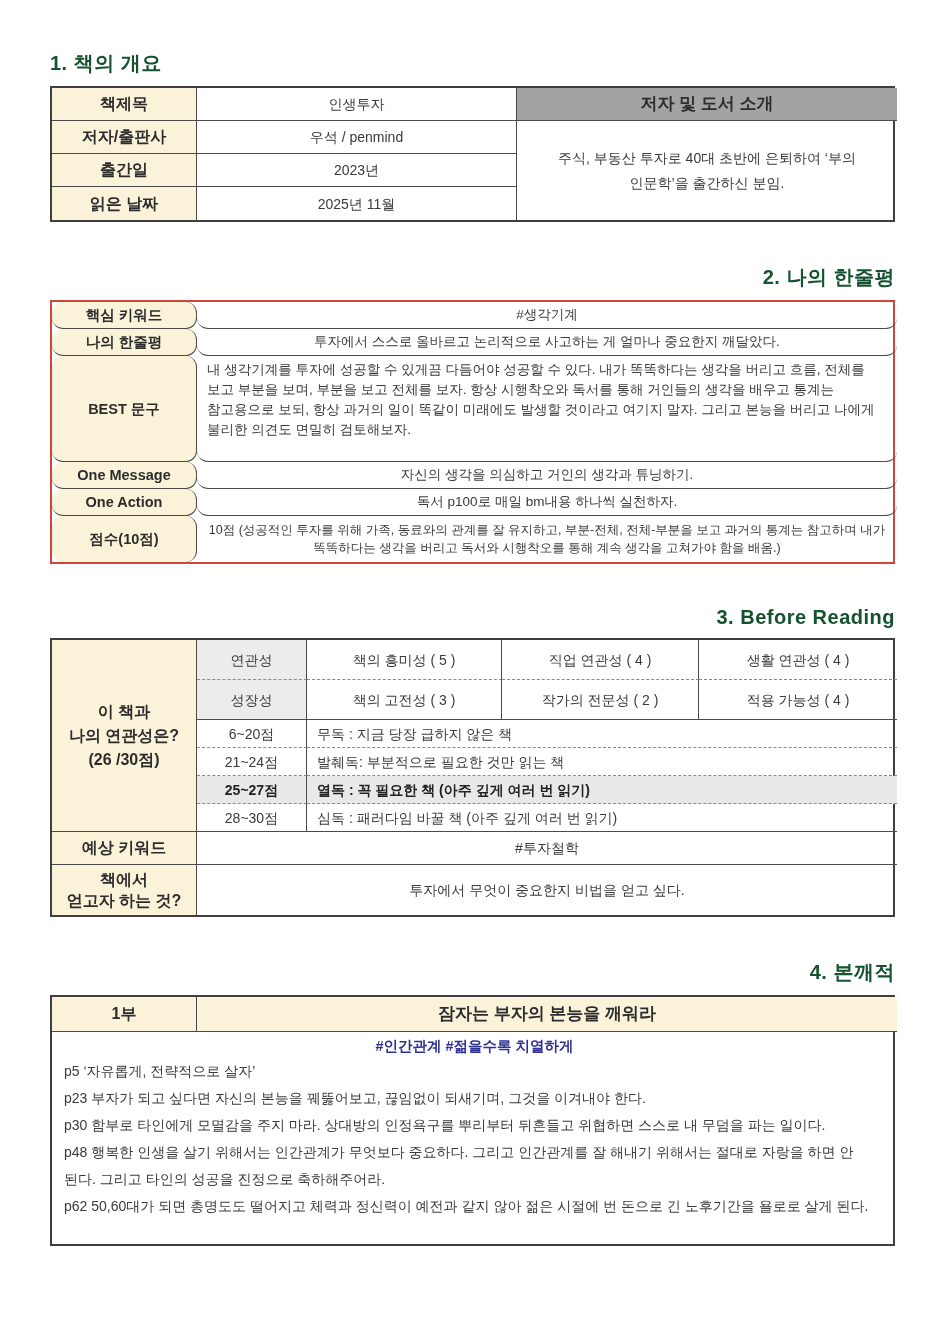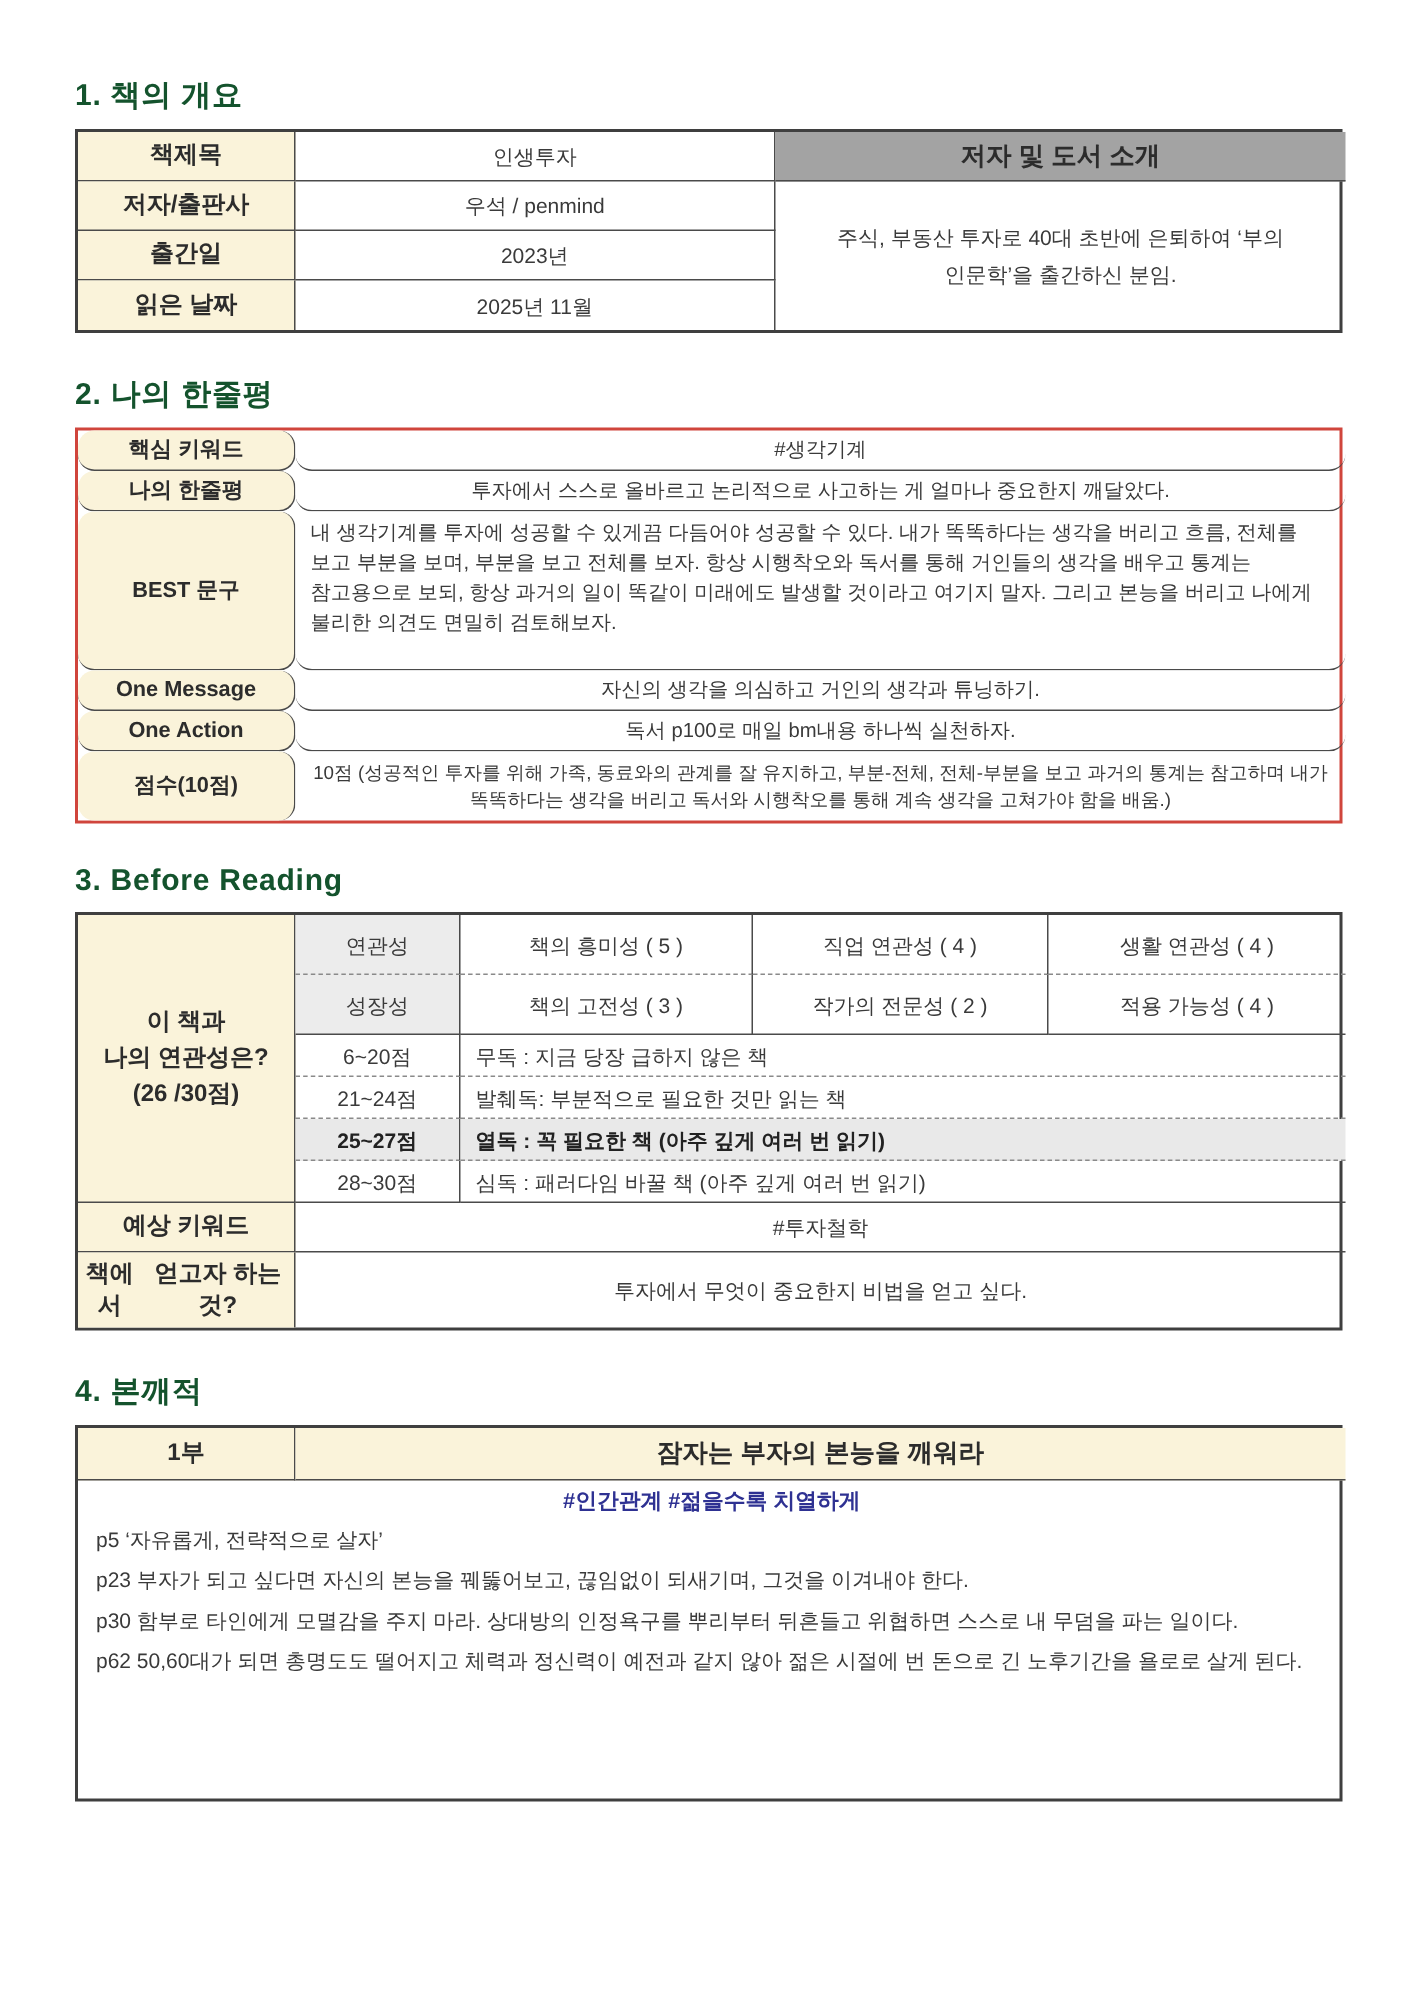--- a/index.html
+++ b/index.html
@@ -9,21 +9,21 @@
     font-family: "Liberation Sans", "DejaVu Sans", sans-serif;
     color: #3a3a3a;
     position: relative;
   }
   .page { position: absolute; left: 50px; top: 50px; width: 845px; }
 
   .sec-title {
     font-size: 20px; font-weight: 800; color: #14532d;
     letter-spacing: 0.5px; margin-bottom: 9px;
   }
-  .sec-gap { margin-top: 27px; }
+  .sec-gap { margin-top: 42px; text-align: right; }
 
   
   .tbl { display: grid; border: 2px solid #3f3f3f; background: #fff; }
   .cell {
     border-right: 1px solid #4a4a4a; border-bottom: 1px solid #4a4a4a;
     display: flex; align-items: center; justify-content: center;
     text-align: center; font-size: 14px; line-height: 20px;
     overflow: hidden;
   }
   .cell.last-col { border-right: none; }
@@ -48,21 +48,21 @@
 
   
   .t3 { grid-template-columns: 145px 110px 195px 197px 198px;
         grid-template-rows: 40px 40px 28px 28px 28px 28px 33px 50px; }
   .t3 .relevance { grid-column: 1; grid-row: 1 / span 6; flex-direction: column; line-height: 24px; }
   .t3 .dash { border-bottom: 1px dashed #8a8a8a; }
   .t3 .desc { justify-content: flex-start; text-align: left; padding-left: 10px; word-break: keep-all; }
   .t3 .span-right { grid-column: 2 / span 4; }
   .t3 .span-desc { grid-column: 3 / span 3; }
   .t3 .sel { background: #e9e9e9; font-weight: bold; color: #222; }
-  .t3 .goal-lbl { flex-direction: row; line-height: 21px; }
+  .t3 .goal-lbl { flex-direction: column; line-height: 21px; }
 
   
   .t4 { grid-template-columns: 145px 700px; grid-template-rows: 35px auto; }
   .t4 .part-title { font-size: 17px; font-weight: bold; background: #faf3da; color: #2c2c2c; }
   .t4 .body {
     grid-column: 1 / span 2; display: block; text-align: left;
     padding: 3px 12px 10px 12px; min-height: 212px;
   }
   .t4 .hashtags { text-align: center; font-weight: bold; color: #2e3192; font-size: 14.5px; line-height: 23px; }
   .t4 .quote { font-size: 14px; line-height: 27px; word-break: keep-all; color: #3a3a3a; }
@@ -154,17 +154,18 @@
   <div class="sec-title sec-gap">4. 본깨적</div>
   <div class="tbl t4">
     <div class="cell lbl">1부</div>
     <div class="cell part-title last-col">잠자는 부자의 본능을 깨워라</div>
 
     <div class="cell body last-col last-row">
       <div class="hashtags">#인간관계 #젊을수록 치열하게</div>
       <div class="quote">p5 ‘자유롭게, 전략적으로 살자’</div>
       <div class="quote">p23 부자가 되고 싶다면 자신의 본능을 꿰뚫어보고, 끊임없이 되새기며, 그것을 이겨내야 한다.</div>
       <div class="quote">p30 함부로 타인에게 모멸감을 주지 마라. 상대방의 인정욕구를 뿌리부터 뒤흔들고 위협하면 스스로 내 무덤을 파는 일이다.</div>
+      <div class="quote">p48 행복한 인생을 살기 위해서는 인간관계가 무엇보다 중요하다. 그리고 인간관계를 잘 해내기 위해서는 절대로 자랑을 하면 안 된다. 그리고 타인의 성공을 진정으로 축하해주어라.</div>
       <div class="quote">p62 50,60대가 되면 총명도도 떨어지고 체력과 정신력이 예전과 같지 않아 젊은 시절에 번 돈으로 긴 노후기간을 욜로로 살게 된다.</div>
     </div>
   </div>
 
 </div>
 
 </body></html>

